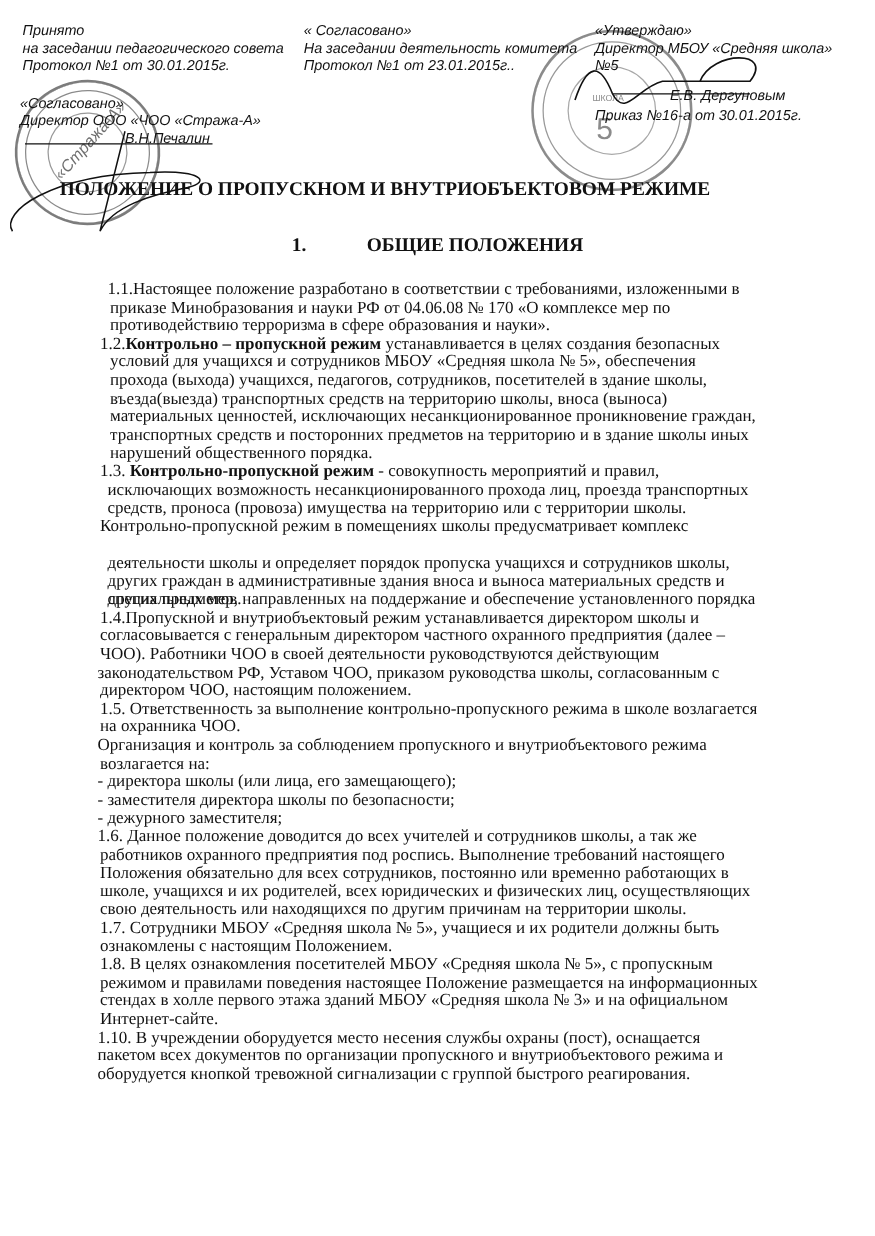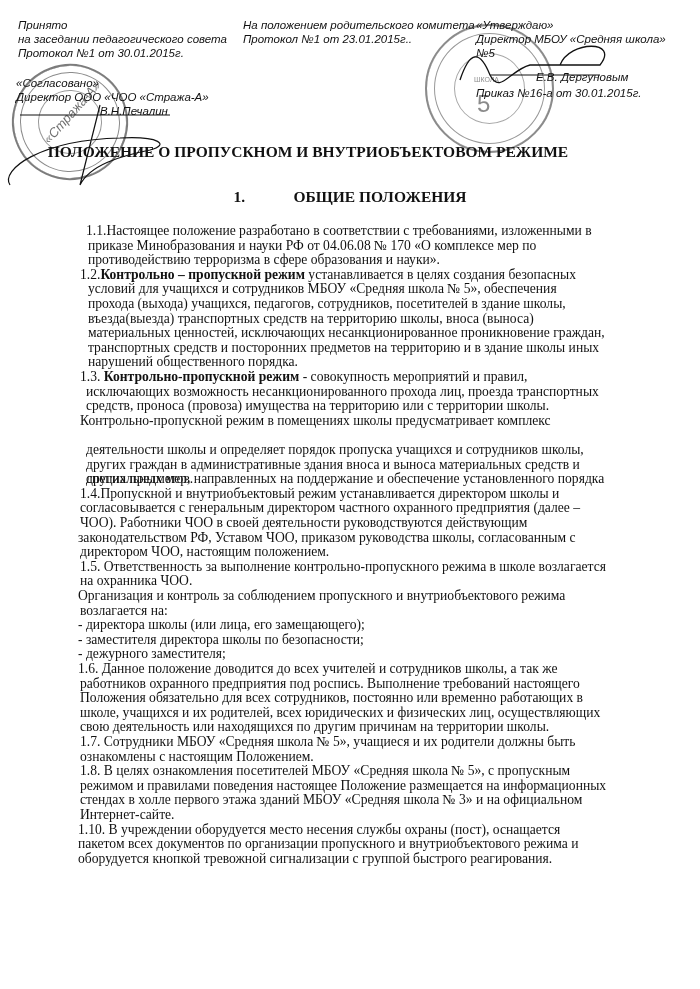--- a/index.html
+++ b/index.html
@@ -36,21 +36,22 @@
   <div>на  заседании  педагогического  совета</div>
   <div>Протокол  №1  от  30.01.2015г.</div>
 </div>
 <div class="hdr" style="left:16px; top:76px;">
   <div>«Согласовано»</div>
   <div>Директор ООО «ЧОО «Стража-А»</div>
   <div style="padding-left:84px;">В.Н.Печалин</div>
 </div>
 
 <div class="hdr" style="left:243px; top:18px;">
-  <div>На положением родительского комитета</div>
+  <div>« Согласовано»</div>
+  <div>На заседании деятельность комитета</div>
   <div>Протокол  №1  от  23.01.2015г..</div>
 </div>
 
 <div class="hdr" style="left:476px; top:18px;">
   <div>«Утверждаю»</div>
   <div>Директор МБОУ «Средняя школа»</div>
   <div>№5</div>
   <div style="padding-left:60px; margin-top:10px;">Е.В. Дергуновым</div>
   <div style="margin-top:2px;">Приказ №16-а  от  30.01.2015г.</div>
 </div>

